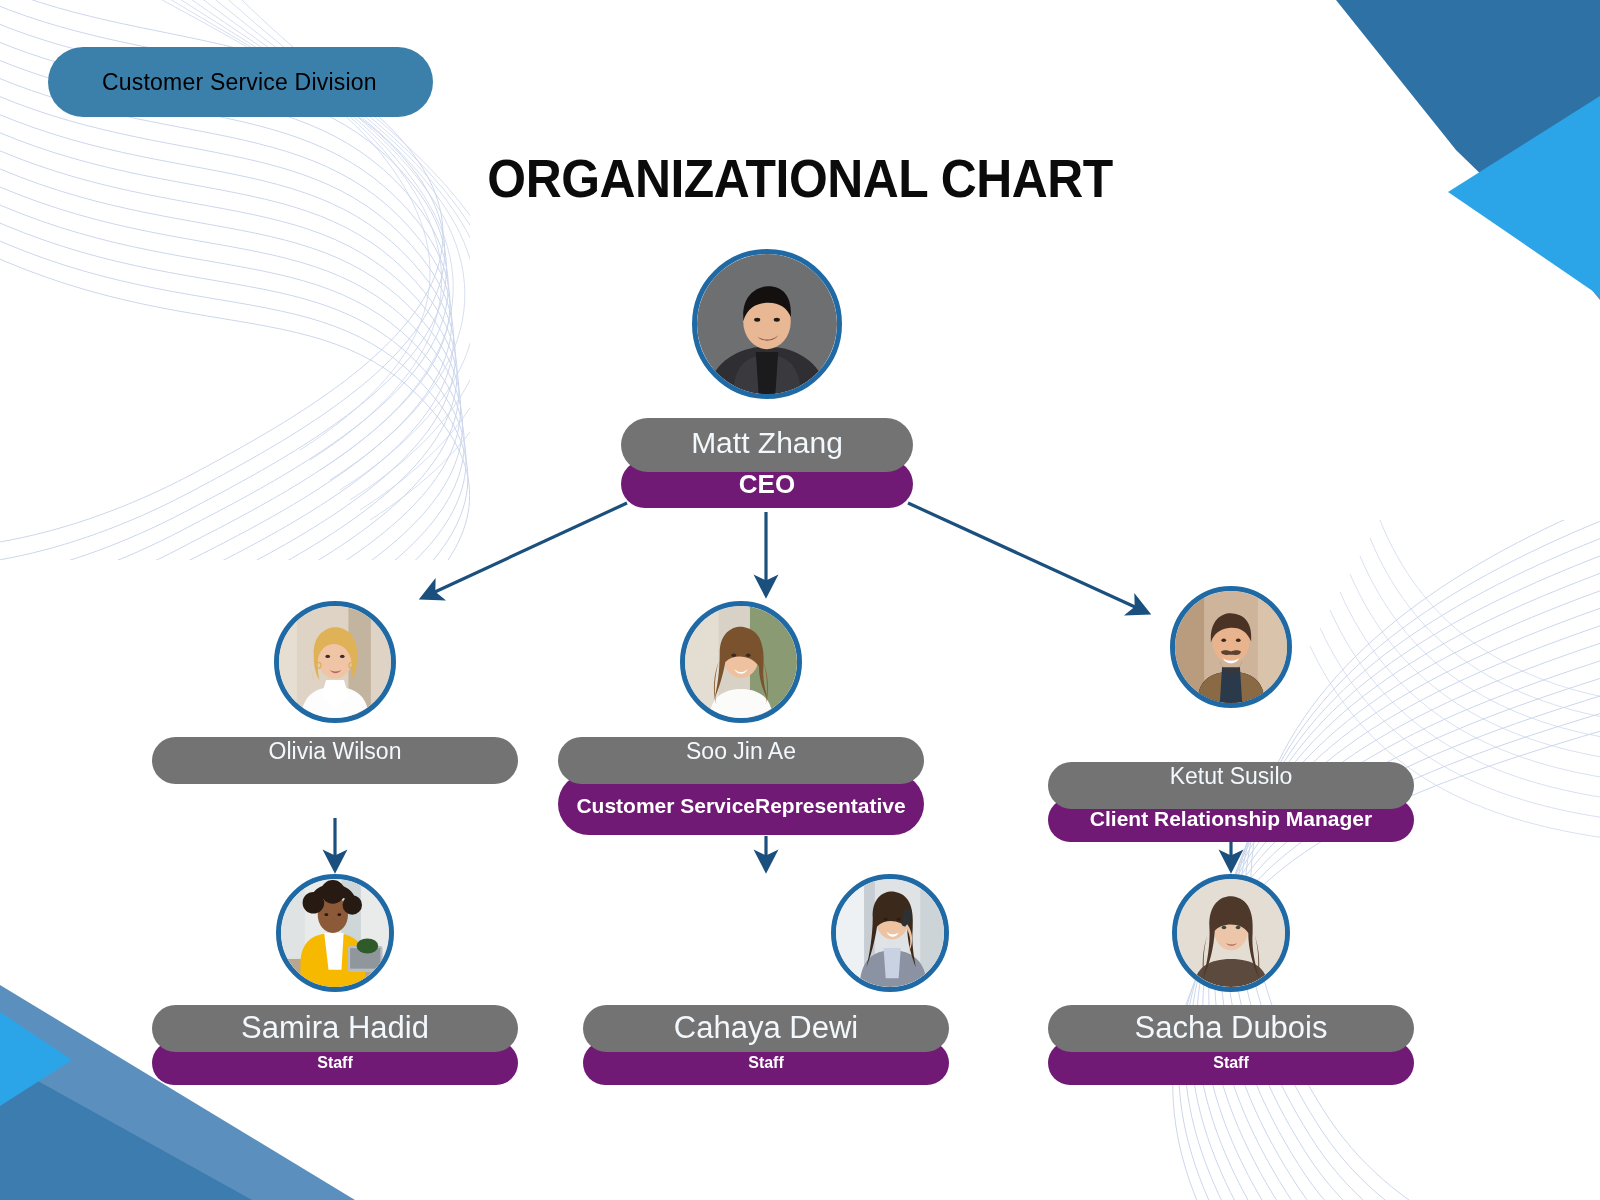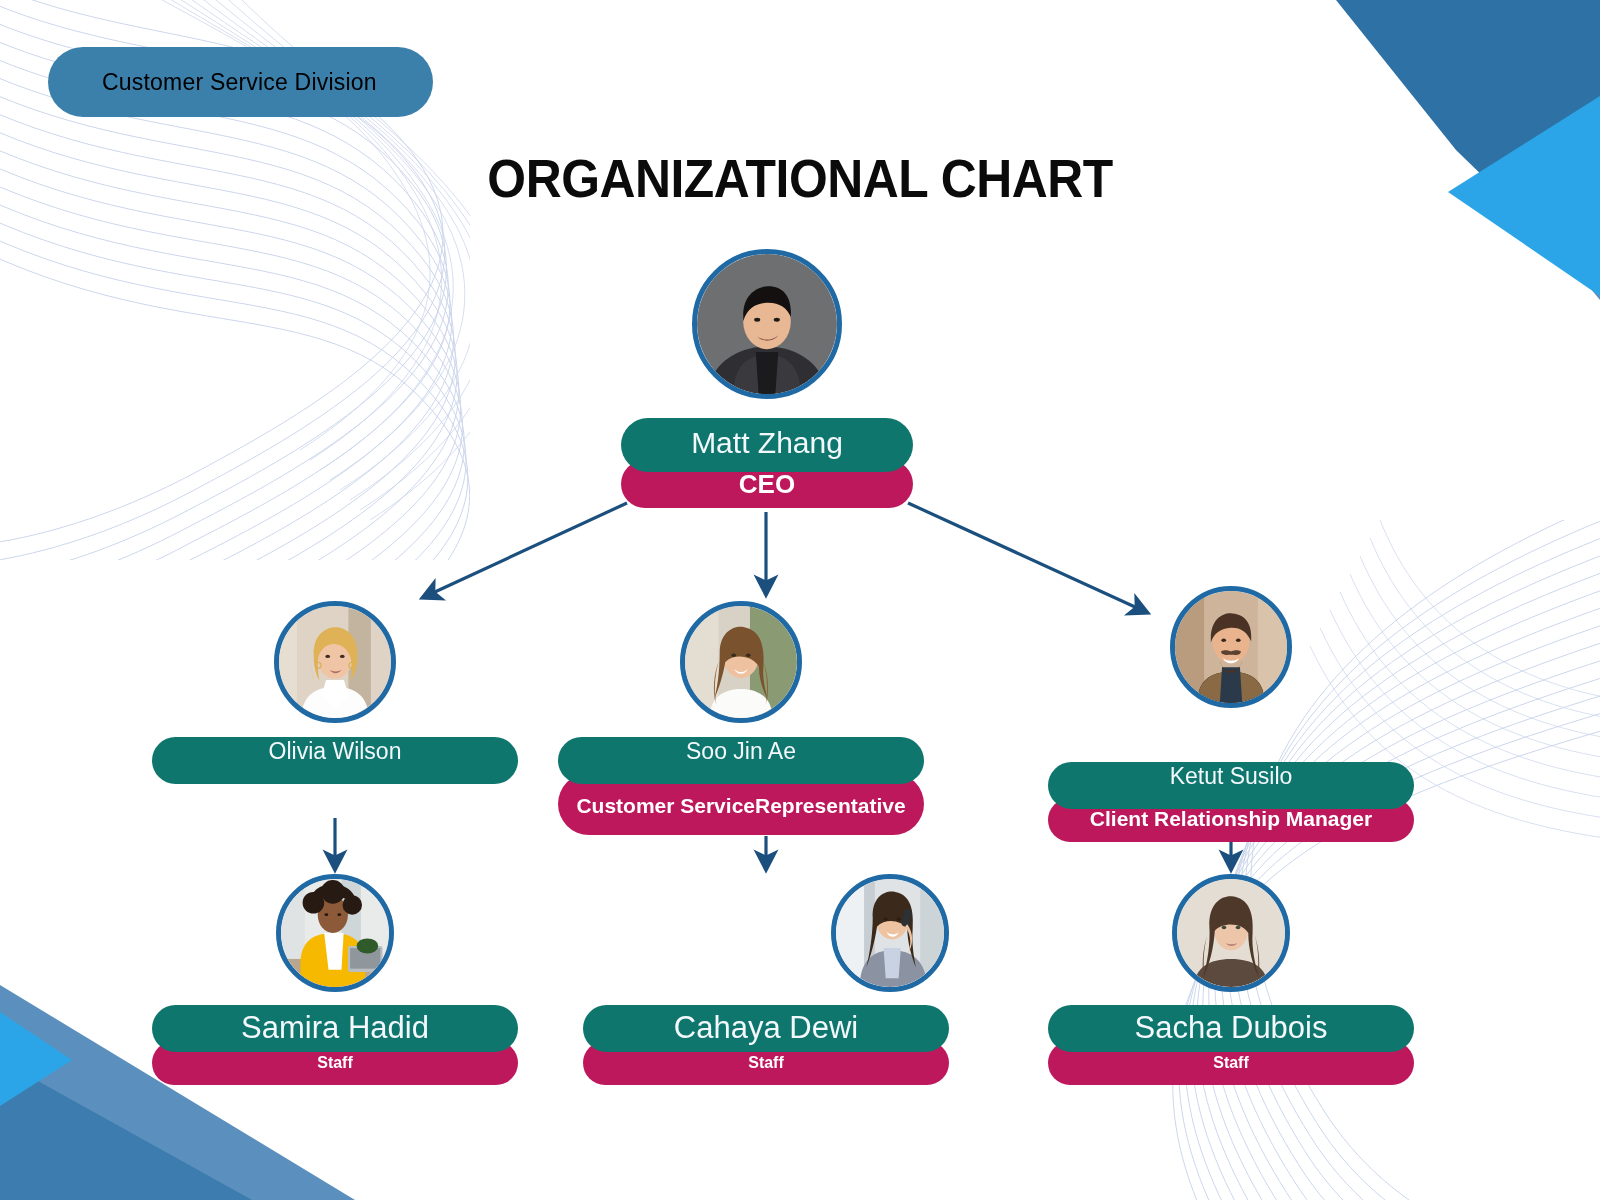--- a/index.html
+++ b/index.html
@@ -104,33 +104,33 @@
   .pill-stack {
     position: relative;
     display: flex;
     flex-direction: column;
     align-items: center;
   }
 
   .pill-name {
     position: relative;
     z-index: 2;
-    background: #0f766e;
+    background: #737373;
     border-radius: 34px;
     color: #f2f8fc;
     display: flex;
     align-items: center;
     justify-content: center;
     box-sizing: border-box;
     line-height: 1;
   }
   .pill-title {
     position: relative;
     z-index: 1;
-    background: #be185d;
+    background: #701a75;
     border-radius: 34px;
     color: #ffffff;
     font-weight: bold;
     display: flex;
     align-items: center;
     justify-content: center;
     text-align: center;
     box-sizing: border-box;
   }
 

